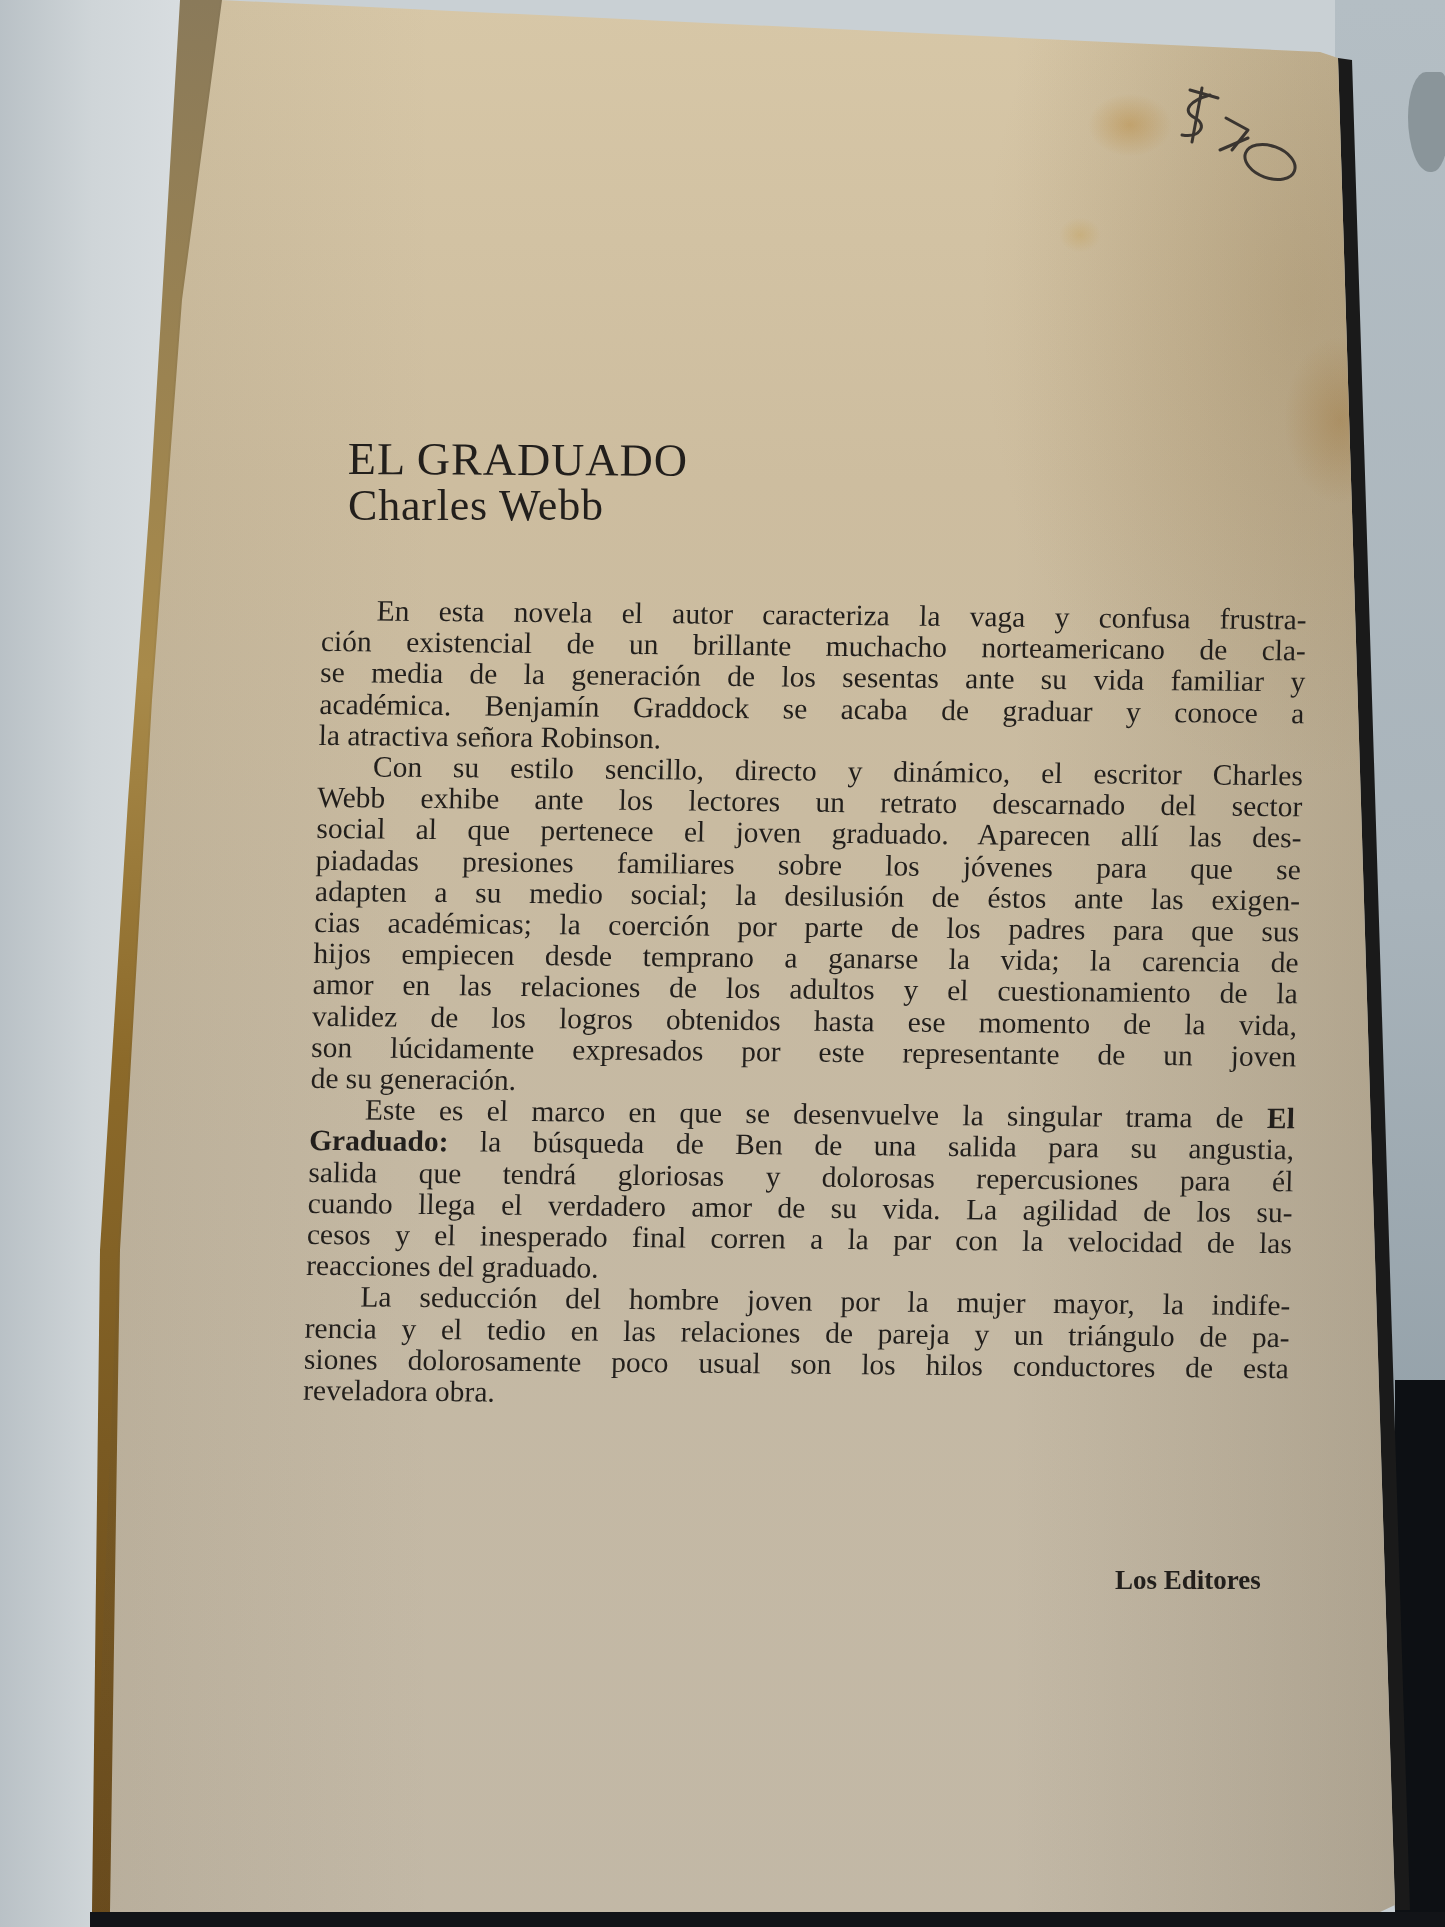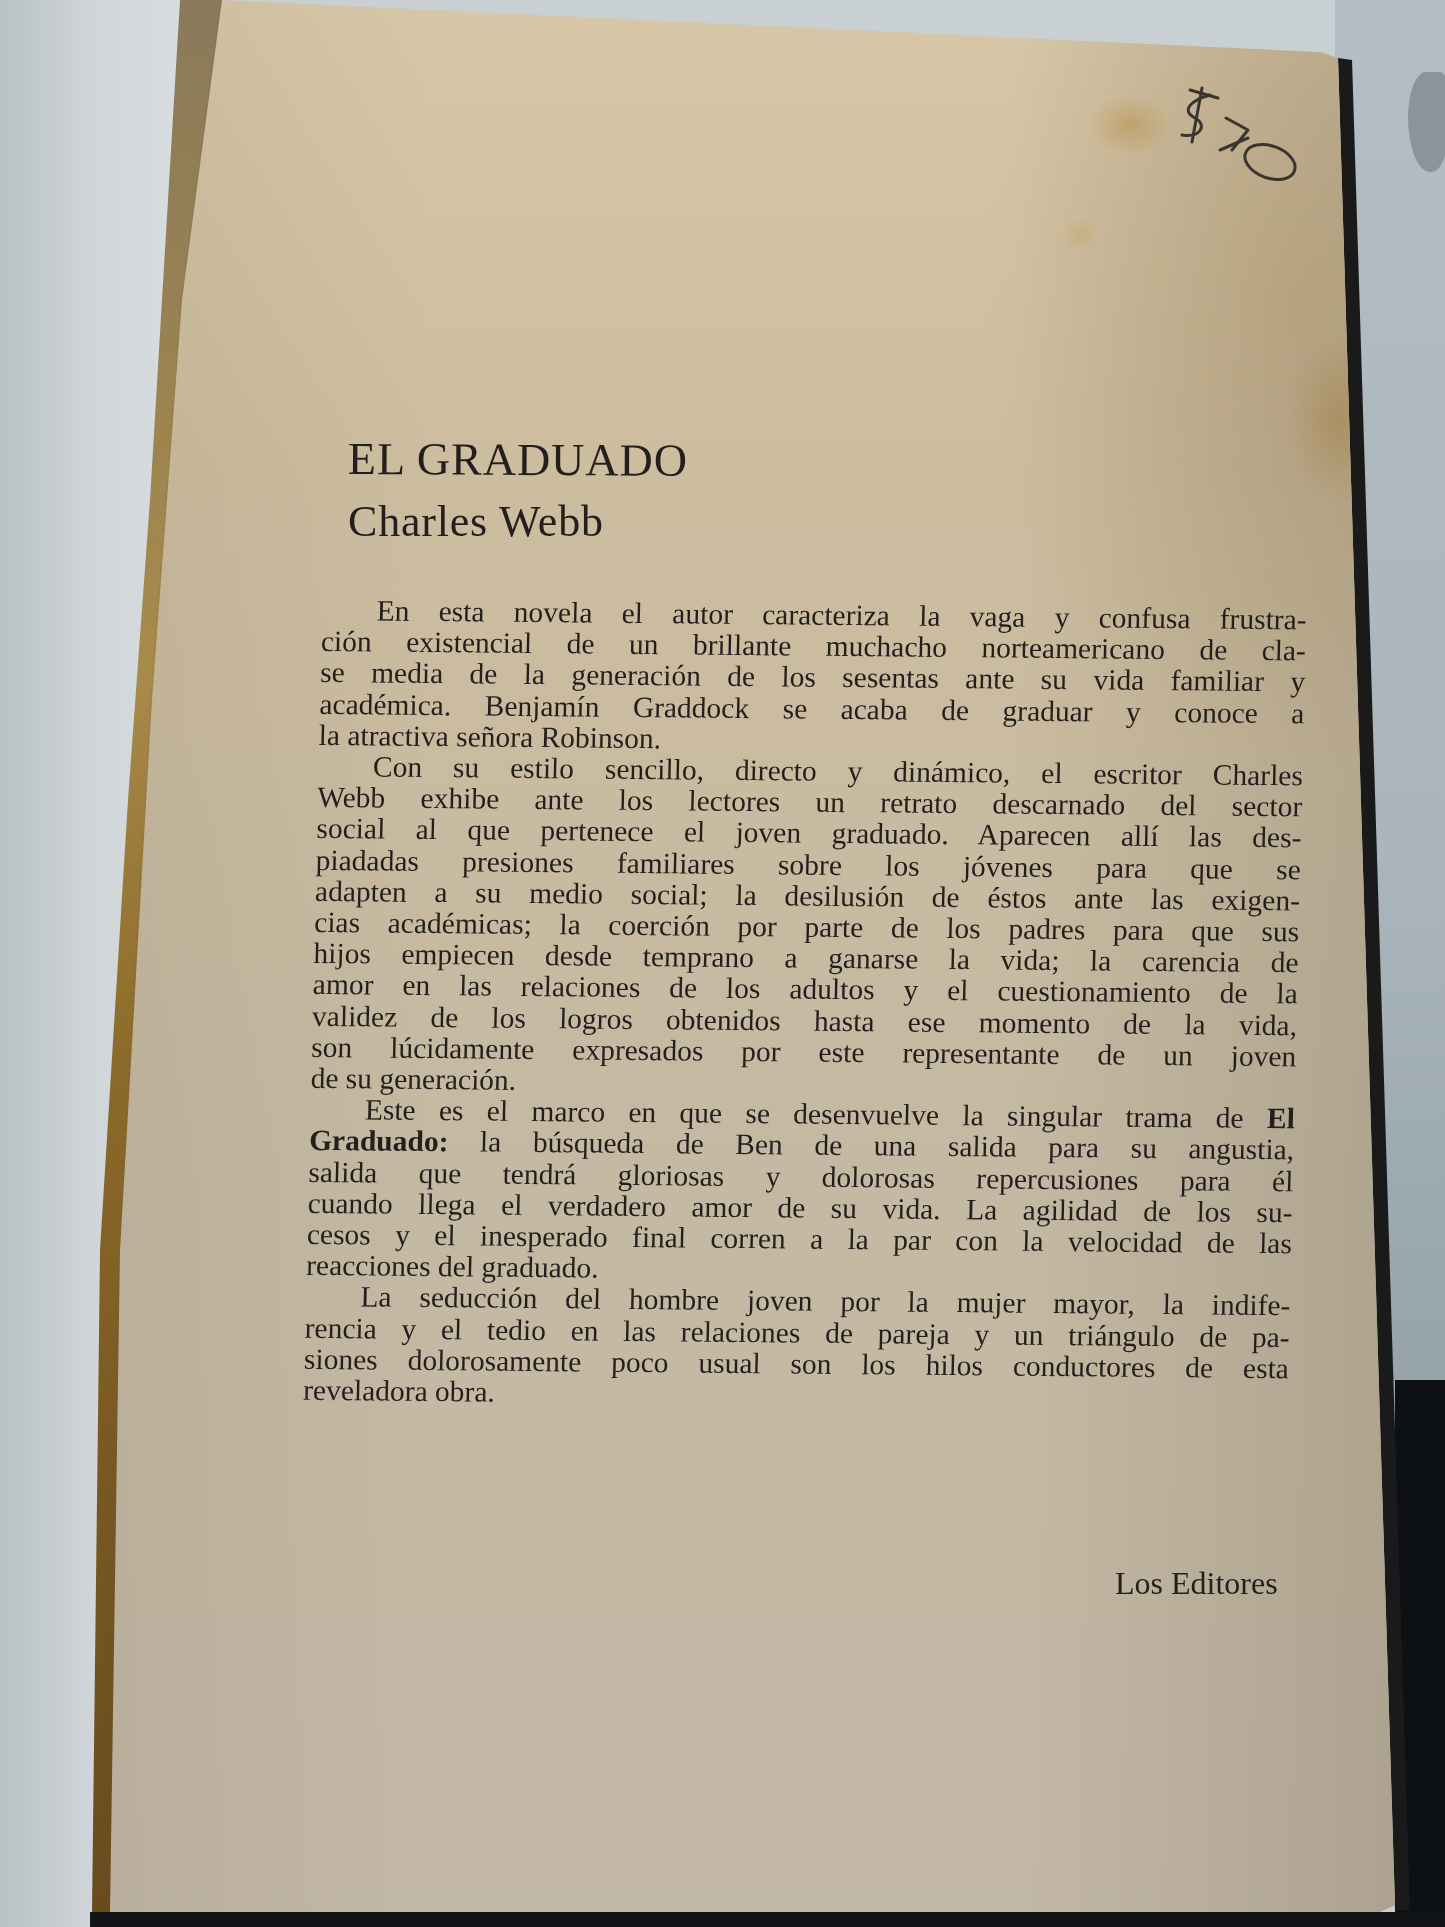--- a/index.html
+++ b/index.html
@@ -96,21 +96,21 @@
       color: #221f1c;
     }
     .title {
       left: 348px; top: 432px;
       font-size: 46px;
       letter-spacing: 1px;
       transform: rotate(0.3deg);
       transform-origin: left top;
     }
     .author {
-      left: 348px; top: 496px;
+      left: 348px; top: 480px;
       font-size: 44px;
       letter-spacing: 0.8px;
     }
     .body-text {
       left: 322px; top: 595px;
       width: 985px;
       font-size: 29.5px;
       line-height: 31.2px;
       transform: rotate(0.55deg) skewX(-0.8deg);
       transform-origin: left top;
@@ -127,22 +127,22 @@
       width: 930px;
     }
     .line.last {
       text-align-last: left;
     }
     .bold {
       font-weight: bold;
     }
     .signature {
       left: 1115px; top: 1565px;
-      font-size: 32px;
-      font-weight: normal;
+      font-size: 27px;
+      font-weight: bold;
     }
   </style>
 </head>
 <body>
 
 <div class="bg-left"></div>
 <div class="bg-right"></div>
 <div class="bg-right-blot"></div>
 <div class="bg-dark-corner"></div>
 <div class="bg-dark-bottom"></div>

